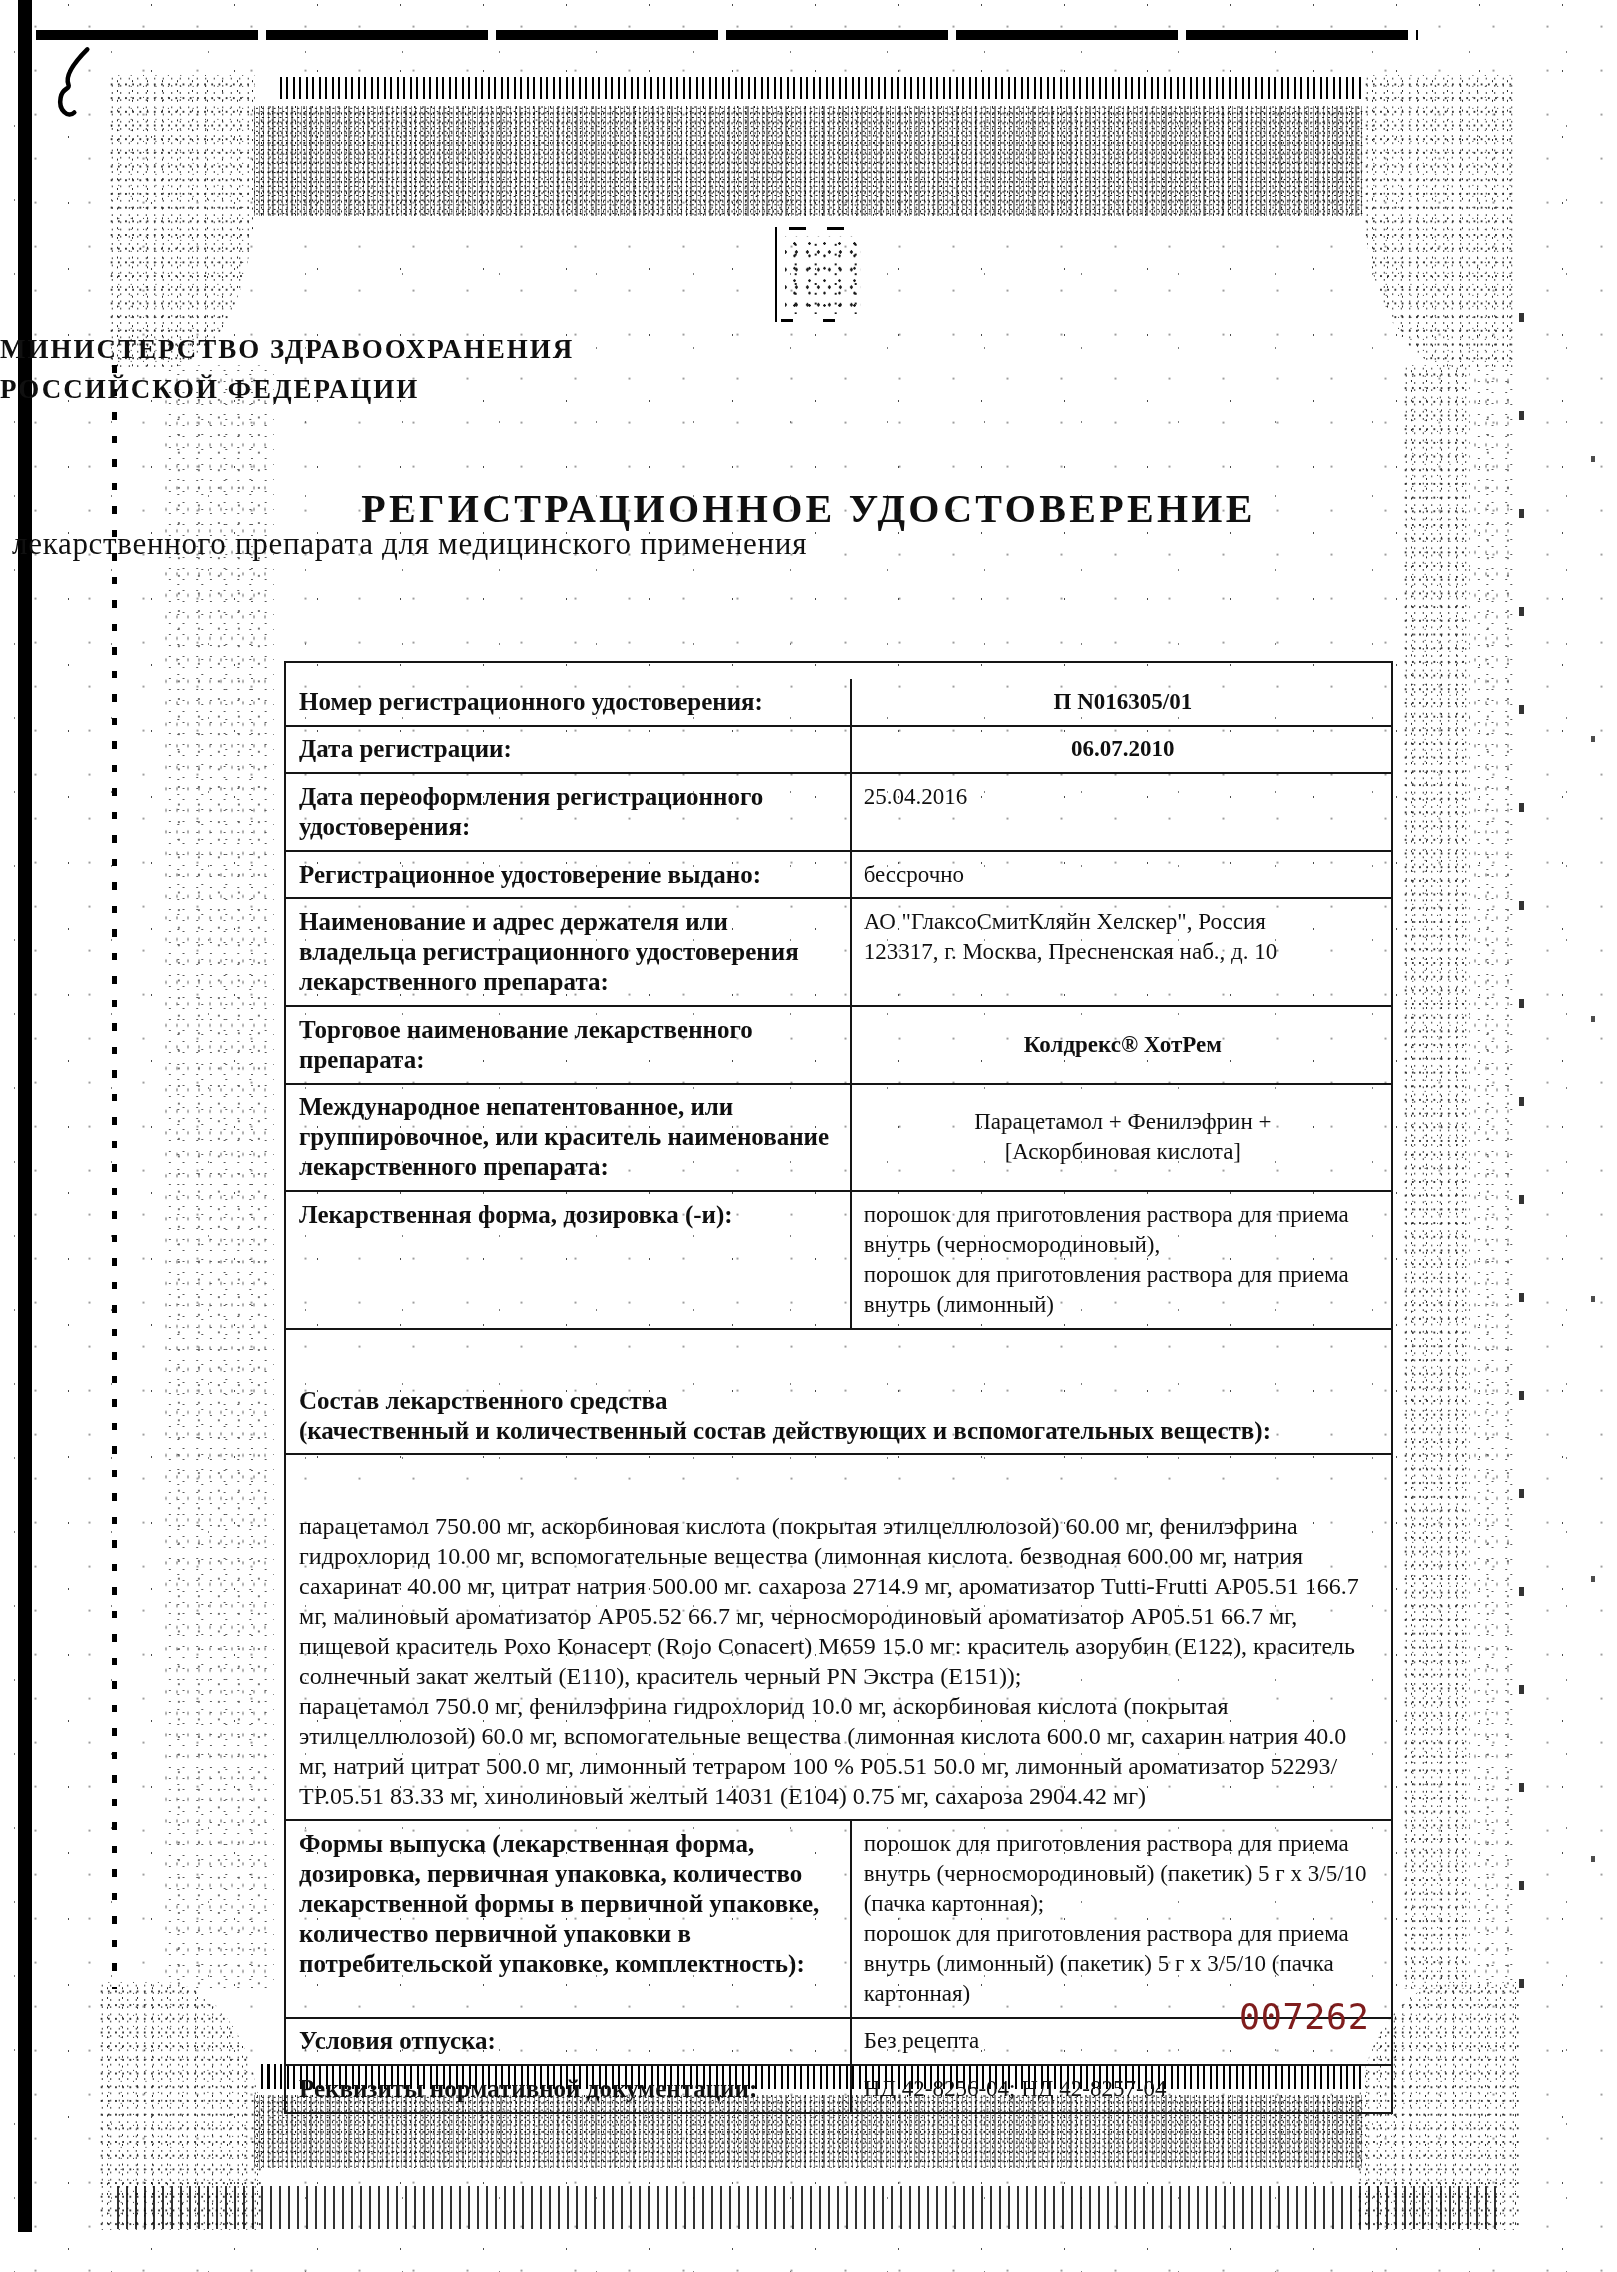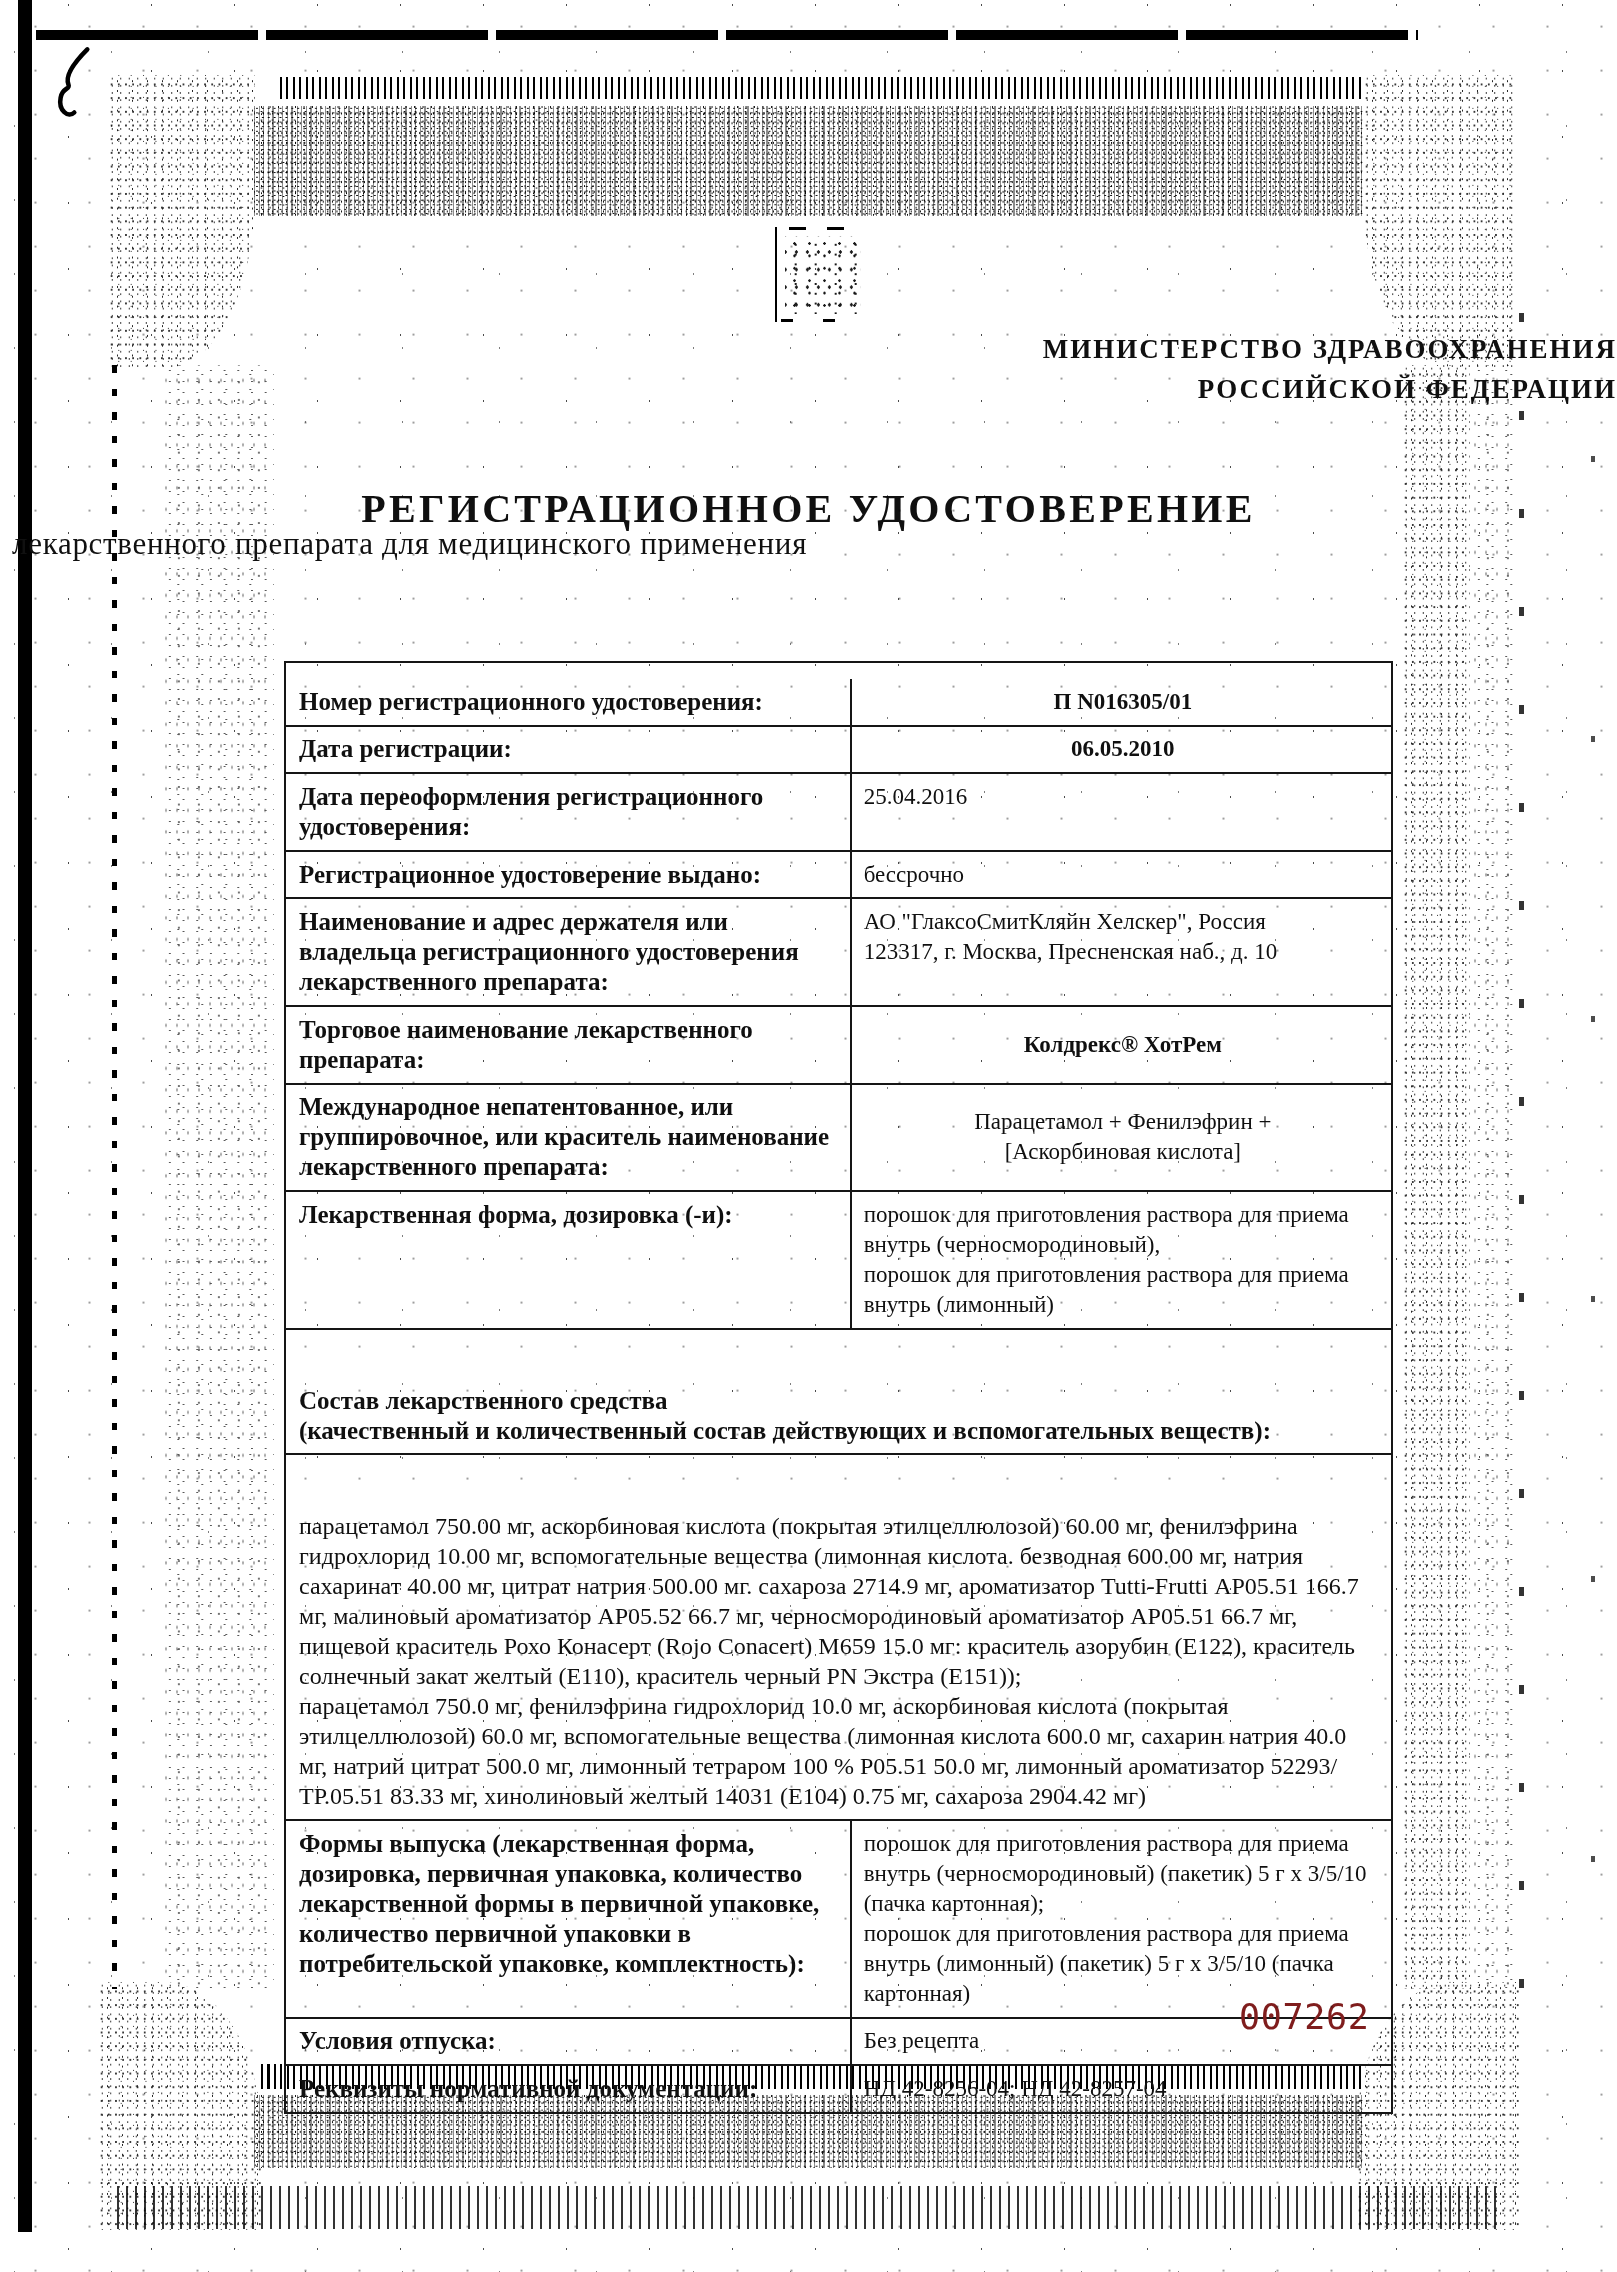--- a/index.html
+++ b/index.html
@@ -80,21 +80,21 @@
     background-image:repeating-linear-gradient(90deg,#000 0 11.7px,transparent 11.7px 42px);}
   .emblem-dots{position:absolute;left:7.8px;top:9px;right:3.9px;bottom:7.8px;
     background-image:
       radial-gradient(#000 1.3px, transparent 1.6px),
       radial-gradient(#000 1px, transparent 1.4px),
       radial-gradient(#000 1.2px, transparent 1.5px);
     background-size:15px 12.4px,11px 17.6px,20px 9.8px;
     background-position:2px 1.3px,5.9px 7.2px,0.7px 3.9px;
     opacity:.9;}
   
-  .ministry{position:absolute;left:0;top:329px;width:1617px;text-align:right;
+  .ministry{position:absolute;left:0;top:329px;width:1617px;text-align:left;
     font-weight:bold;font-size:27px;line-height:40px;letter-spacing:2px;}
   .doc-title{position:absolute;left:0;top:458px;width:1617px;text-align:center;
     font-weight:bold;font-size:40px;letter-spacing:3.3px;margin-top:27px;}
   .doc-subtitle{position:absolute;left:12px;top:526px;width:1617px;text-align:left;
     font-size:31px;letter-spacing:0.7px;}
   
   .cert-table{position:absolute;left:284px;top:661px;width:1109px;
     border:2.6px solid #151515;box-sizing:border-box;}
   .trow{display:flex;border-top:2.6px solid #151515;}
   .trow:first-child{border-top:none;margin-top:16px;}
@@ -155,21 +155,21 @@
 
   <div class="cert-table">
 
     <div class="trow mh70">
       <div class="tlabel">Номер регистрационного удостоверения:</div>
       <div class="tvalue center bold">П N016305/01</div>
     </div>
 
     <div class="trow mh70">
       <div class="tlabel">Дата регистрации:</div>
-      <div class="tvalue center bold">06.05.2010</div>
+      <div class="tvalue center bold">06.07.2010</div>
     </div>
 
     <div class="trow mh110">
       <div class="tlabel">Дата переоформления регистрационного удостоверения:</div>
       <div class="tvalue">25.04.2016</div>
     </div>
 
     <div class="trow mh70">
       <div class="tlabel">Регистрационное удостоверение выдано:</div>
       <div class="tvalue">бессрочно</div>

